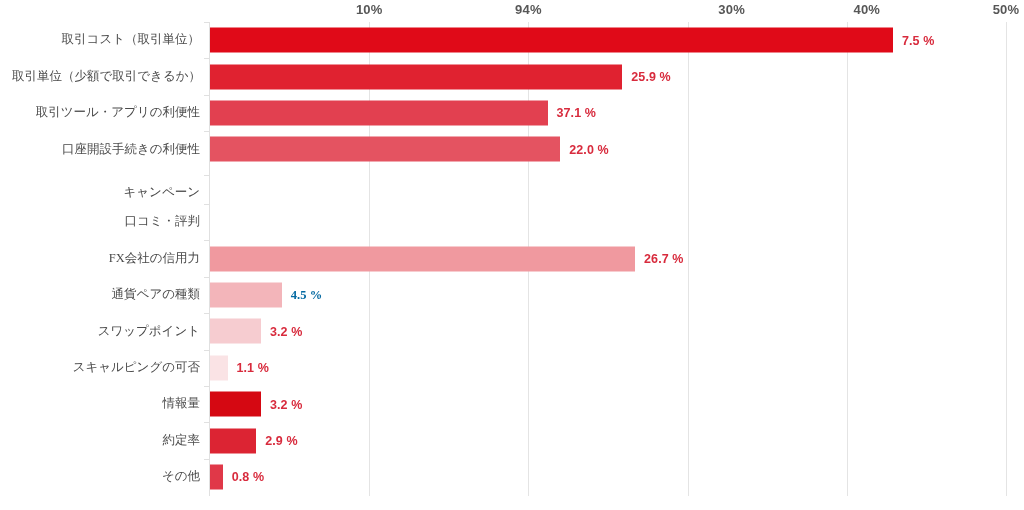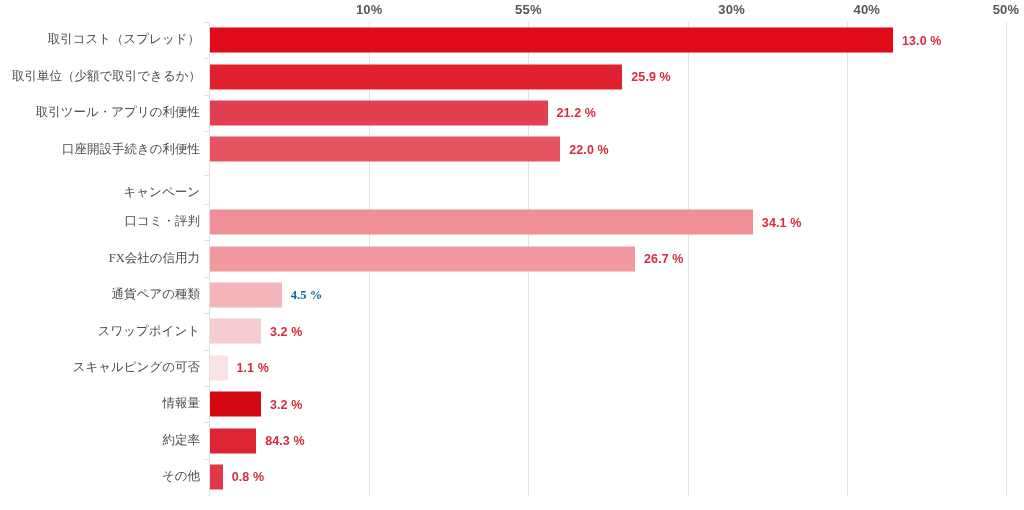--- a/index.html
+++ b/index.html
@@ -130,80 +130,76 @@
     letter-spacing: .1px;
   }
 </style>
 </head>
 <body>
 
 <div id="chart-root">
 
   <div class="axis-top" id="axis-top">
       <span class="axis-tick-label" style="left: 369.2px;">10%</span>
-      <span class="axis-tick-label" style="left: 528.4px;">55%</span>
+      <span class="axis-tick-label" style="left: 528.4px;">94%</span>
       <span class="axis-tick-label" style="left: 687.6px; margin-left: 44px;">30%</span>
       <span class="axis-tick-label" style="left: 846.8px; margin-left: 20px;">40%</span>
       <span class="axis-tick-label" style="left: 1006px;">50%</span>
     </div>
 
   <div class="axis-line"></div>
 
   <div class="plot-area" id="gridlines">
       <div class="gridline" style="left: 159.2px;"></div>
       <div class="gridline" style="left: 318.4px;"></div>
       <div class="gridline" style="left: 477.6px;"></div>
       <div class="gridline" style="left: 636.8px;"></div>
       <div class="gridline" style="left: 796px;"></div>
     </div>
 
   <div class="rows" id="rows">
       <div class="row" style="top: 0px;">
-        <div class="cat-label">取引コスト（スプレッド）</div>
+        <div class="cat-label">取引コスト（取引単位）</div>
         <div class="cat-tick"></div>
         <div class="bar-wrap">
           <div class="bar" style="width: 682.968px; background: rgb(224, 10, 24);"></div>
-          <span class="bar-value" style="color: rgb(216, 43, 61);">13.0 %</span>
+          <span class="bar-value" style="color: rgb(216, 43, 61);">7.5 %</span>
         </div>
       </div>
       <div class="row" style="top: 36.4px;">
         <div class="cat-label">取引単位（少額で取引できるか）</div>
         <div class="cat-tick"></div>
         <div class="bar-wrap">
           <div class="bar" style="width: 412.328px; background: rgb(224, 34, 48);"></div>
           <span class="bar-value" style="color: rgb(216, 43, 61);">25.9 %</span>
         </div>
       </div>
       <div class="row" style="top: 72.8px;">
         <div class="cat-label">取引ツール・アプリの利便性</div>
         <div class="cat-tick"></div>
         <div class="bar-wrap">
           <div class="bar" style="width: 337.504px; background: rgb(226, 64, 80);"></div>
-          <span class="bar-value" style="color: rgb(216, 43, 61);">21.2 %</span>
+          <span class="bar-value" style="color: rgb(216, 43, 61);">37.1 %</span>
         </div>
       </div>
       <div class="row" style="top: 109.2px;">
         <div class="cat-label">口座開設手続きの利便性</div>
         <div class="cat-tick"></div>
         <div class="bar-wrap">
           <div class="bar" style="width: 350.24px; background: rgb(228, 83, 97);"></div>
           <span class="bar-value" style="color: rgb(216, 43, 61);">22.0 %</span>
         </div>
       </div>
       <div class="row" style="top: 153px;">
         <div class="cat-label">キャンペーン</div>
         <div class="cat-tick"></div>
       </div>
       <div class="row" style="top: 182px;">
         <div class="cat-label">口コミ・評判</div>
         <div class="cat-tick"></div>
-        <div class="bar-wrap">
-          <div class="bar" style="width: 542.872px; background: rgb(239, 142, 150);"></div>
-          <span class="bar-value" style="color: rgb(216, 43, 61);">34.1 %</span>
-        </div>
       </div>
       <div class="row" style="top: 218.4px;">
         <div class="cat-label">FX会社の信用力</div>
         <div class="cat-tick"></div>
         <div class="bar-wrap">
           <div class="bar" style="width: 425.064px; background: rgb(240, 153, 159);"></div>
           <span class="bar-value" style="color: rgb(216, 43, 61);">26.7 %</span>
         </div>
       </div>
       <div class="row" style="top: 254.8px;">
@@ -236,21 +232,21 @@
         <div class="bar-wrap">
           <div class="bar" style="width: 50.944px; background: rgb(213, 8, 18);"></div>
           <span class="bar-value" style="color: rgb(216, 43, 61);">3.2 %</span>
         </div>
       </div>
       <div class="row" style="top: 400.4px;">
         <div class="cat-label">約定率</div>
         <div class="cat-tick"></div>
         <div class="bar-wrap">
           <div class="bar" style="width: 46.168px; background: rgb(220, 36, 51);"></div>
-          <span class="bar-value" style="color: rgb(216, 43, 61);">84.3 %</span>
+          <span class="bar-value" style="color: rgb(216, 43, 61);">2.9 %</span>
         </div>
       </div>
       <div class="row" style="top: 436.8px;">
         <div class="cat-label">その他</div>
         <div class="cat-tick"></div>
         <div class="bar-wrap">
           <div class="bar" style="width: 12.736px; background: rgb(224, 56, 72);"></div>
           <span class="bar-value" style="color: rgb(216, 43, 61);">0.8 %</span>
         </div>
       </div>

